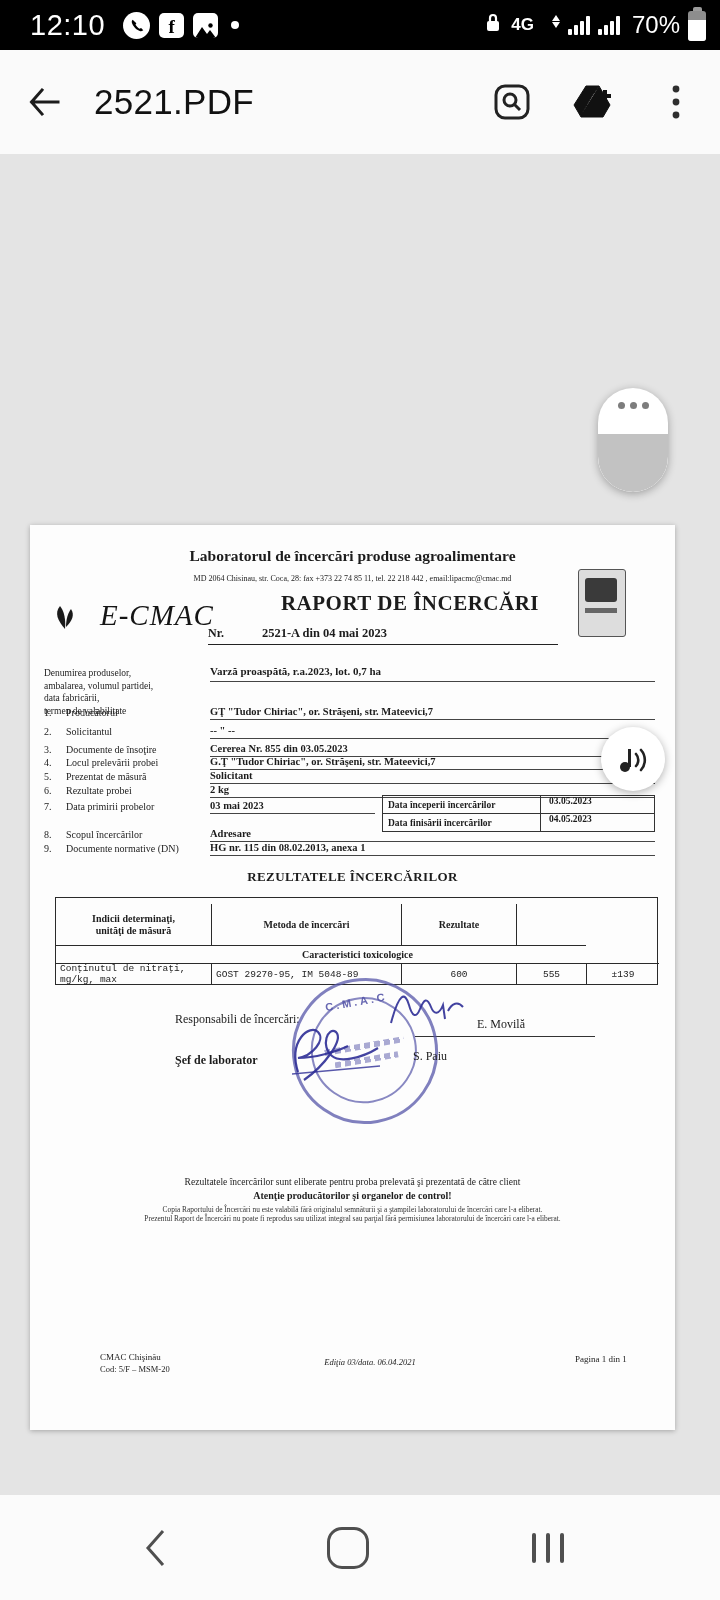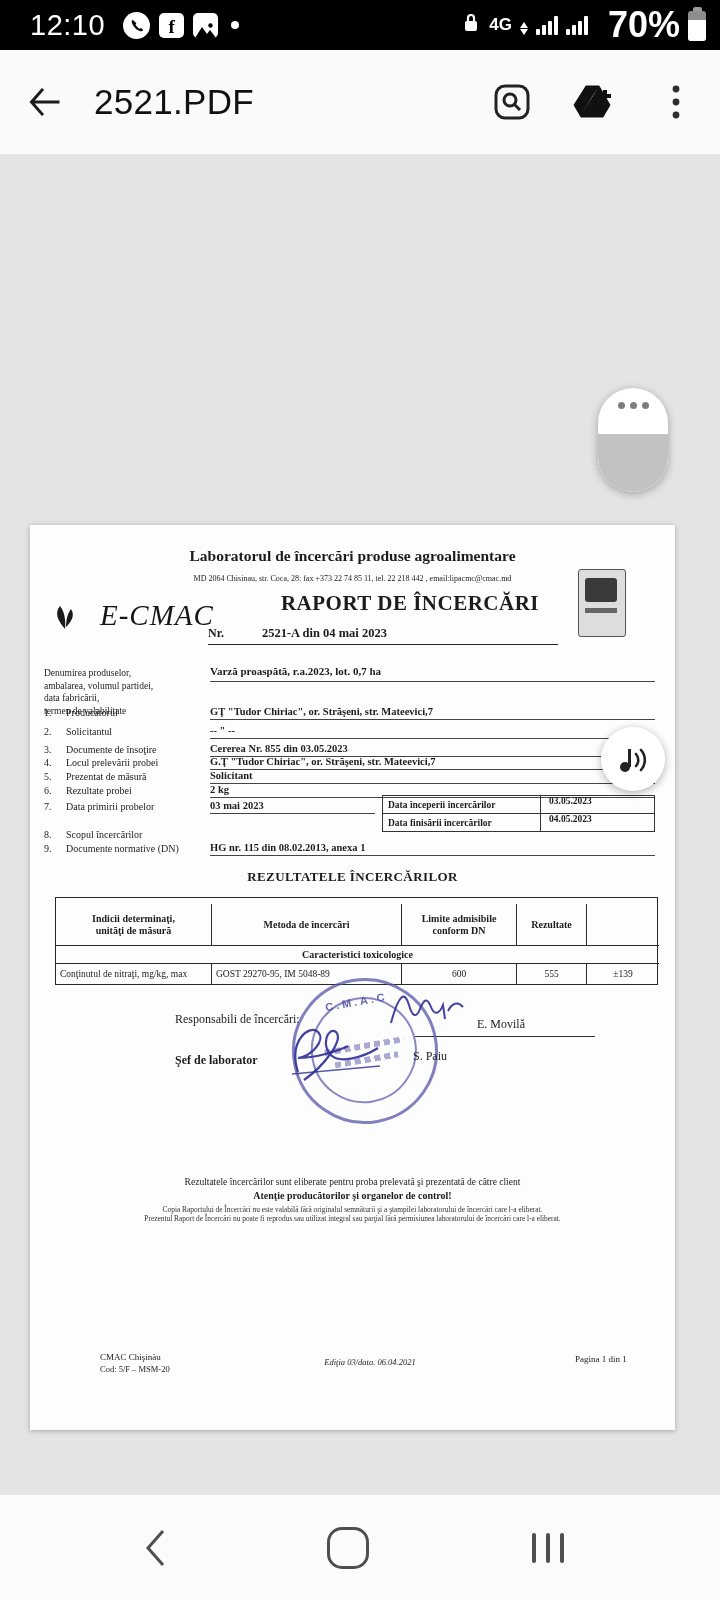--- a/index.html
+++ b/index.html
@@ -8,28 +8,28 @@
 
   
   .status-bar{position:absolute;left:0;top:0;width:720px;height:50px;background:#000;display:flex;align-items:center;padding:0 14px;box-sizing:border-box;color:#fff;}
   .sb-time{font-size:29px;font-weight:500;margin-left:16px;letter-spacing:.5px;}
   .sb-icons{display:flex;align-items:center;gap:9px;margin-left:18px;}
   .sb-circle{width:27px;height:27px;border-radius:50%;background:#fff;display:flex;align-items:center;justify-content:center;}
   .sb-sq{width:25px;height:25px;border-radius:5px;background:#fff;display:flex;align-items:flex-end;justify-content:center;overflow:hidden;position:relative;}
   .sb-fb{font-weight:bold;color:#000;font-size:19px;line-height:22px;font-family:"Liberation Serif",serif;}
   .sb-dot{width:8px;height:8px;border-radius:50%;background:#fff;margin-left:4px;}
   .sb-right{margin-left:auto;display:flex;align-items:center;gap:8px;}
-  .net-wrap{display:flex;align-items:flex-end;gap:8px;}
+  .net-wrap{display:flex;align-items:flex-start;gap:18px;}
   .net-label{font-size:17px;font-weight:bold;}
   .net-arrows{display:flex;flex-direction:column;gap:1px;align-items:center;}
   .tri-up{width:0;height:0;border-left:4px solid transparent;border-right:4px solid transparent;border-bottom:6px solid #fff;}
   .tri-dn{width:0;height:0;border-left:4px solid transparent;border-right:4px solid transparent;border-top:6px solid #fff;}
   .sig-bars{display:flex;align-items:flex-end;gap:2px;height:20px;}
   .sig-bars i{display:block;width:4px;background:#fff;border-radius:1px;}
-  .sb-batt-pct{font-size:36px;font-weight:700;margin-left:12px;}
+  .sb-batt-pct{font-size:24px;font-weight:400;margin-left:4px;}
   .battery{position:relative;width:18px;height:36px;display:flex;flex-direction:column;align-items:center;}
   .batt-tip{width:9px;height:4px;background:#9b9b9b;border-radius:2px 2px 0 0;}
   .batt-body{position:relative;width:18px;height:30px;background:#8d8d8d;border-radius:3px;overflow:hidden;}
   .batt-fill{position:absolute;left:0;bottom:0;width:100%;height:70%;background:#fff;}
 
   
   .app-bar{position:absolute;left:0;top:50px;width:720px;height:105px;background:#fafafa;display:flex;align-items:center;box-sizing:border-box;padding:0 20px;border-bottom:1px solid #e4e4e4;}
   .ab-title{font-size:35px;font-weight:500;color:#111;margin-left:26px;letter-spacing:.3px;}
   .ab-actions{margin-left:auto;display:flex;align-items:center;gap:34px;}
   .icon-btn{width:48px;height:48px;display:flex;align-items:center;justify-content:center;background:none;border:none;padding:0;cursor:pointer;}
@@ -59,21 +59,21 @@
   .datebox .dr{display:flex;height:17px;}
   .datebox .dr:first-child{border-bottom:1.2px solid #333;}
   .datebox .dl{width:158px;border-right:1.2px solid #333;height:100%;display:flex;align-items:center;padding-left:5px;box-sizing:border-box;}
   .datebox .dv{flex:1;padding-left:8px;}
   .results-title{left:0;top:344px;width:100%;font-size:13px;font-weight:bold;letter-spacing:.4px;}
   .rtable{left:25px;top:372px;width:603px;border:1.4px solid #2a2a2a;display:grid;grid-template-columns:155px 190px 115px 70px 73px;box-sizing:border-box;}
   .rtable .cell{border-left:1.2px solid #2a2a2a;display:flex;align-items:center;justify-content:center;text-align:center;box-sizing:border-box;}
   .rtable .c0{border-left:none;}
   .rtable .hcell{height:42px;font-weight:bold;font-size:10px;line-height:12px;border-bottom:1.2px solid #2a2a2a;}
   .rtable .gcell{grid-column:1 / -1;height:17px;font-weight:bold;font-size:10px;border-bottom:1.2px solid #2a2a2a;display:flex;align-items:center;justify-content:center;}
-  .rtable .dcell{height:20px;font-size:9.5px;}
+  .rtable .dcell{height:20px;font-size:9.5px;font-family:Liberation Mono, monospace;}
   .rtable .dleft{justify-content:flex-start;text-align:left;padding-left:4px;}
   .sig-label{left:145px;top:487px;font-size:12px;}
   .sig-name-r{left:447px;top:492px;font-size:12px;z-index:4;}
   .sig-line-r{left:385px;top:511px;width:180px;border-bottom:1px solid #333;height:0;}
   .chief-label{left:145px;top:528px;font-size:12px;font-weight:bold;}
   .sig-name-c{left:383px;top:524px;font-size:12px;z-index:4;}
   .stamp{left:262px;top:453px;width:140px;height:140px;border:3px solid rgba(86,86,168,.75);border-radius:50%;transform:rotate(-10deg);z-index:1;}
   .stamp-inner{position:absolute;left:16px;top:16px;width:102px;height:102px;border:2px solid rgba(86,86,168,.7);border-radius:50%;}
   .stamp-txt{position:absolute;left:0;top:14px;width:100%;text-align:center;font-size:11px;font-weight:bold;letter-spacing:3px;color:rgba(86,86,168,.9);font-family:"Liberation Sans",sans-serif;}
   .stamp-sq1,.stamp-sq2{position:absolute;left:30px;width:80px;height:6px;background:repeating-linear-gradient(90deg,rgba(86,86,168,.5) 0 6px,transparent 6px 10px);}
@@ -262,33 +262,32 @@
           <span class="dv">03.05.2023</span>
         </div>
         <div class="dr">
           <span class="dl">Data finisării încercărilor</span>
           <span class="dv">04.05.2023</span>
         </div>
       </div>
 
       <div class="abs frow-num" style="left:14px;top:304px">8.</div>
       <div class="abs frow-lab" style="left:36px;top:304px">Scopul încercărilor</div>
+      <div class="abs fval" style="top:302px">Adresare</div>
 
       <div class="abs frow-num" style="left:14px;top:318px">9.</div>
       <div class="abs frow-lab" style="left:36px;top:318px">Documente normative (DN)</div>
       <div class="abs fval" style="top:316px">HG nr. 115 din 08.02.2013, anexa 1</div>
 
       <div class="abs ctr results-title">REZULTATELE ÎNCERCĂRILOR</div>
 
       <div class="abs rtable">
         <div class="cell hcell c0 pre">Indicii determinaţi,
 unităţi de măsură</div>
         <div class="cell hcell pre">Metoda de încercări</div>
-        <div class="cell hcell pre">Limite admisibile
-conform DN</div>
         <div class="cell hcell pre">Rezultate</div>
         <div class="cell hcell pre"></div>
         <div class="gcell">Caracteristici toxicologice</div>
         <div class="cell dcell c0 dleft">Conţinutul de nitraţi, mg/kg, max</div>
         <div class="cell dcell dleft">GOST 29270-95, IM 5048-89</div>
         <div class="cell dcell">600</div>
         <div class="cell dcell">555</div>
         <div class="cell dcell">±139</div>
       </div>
 

